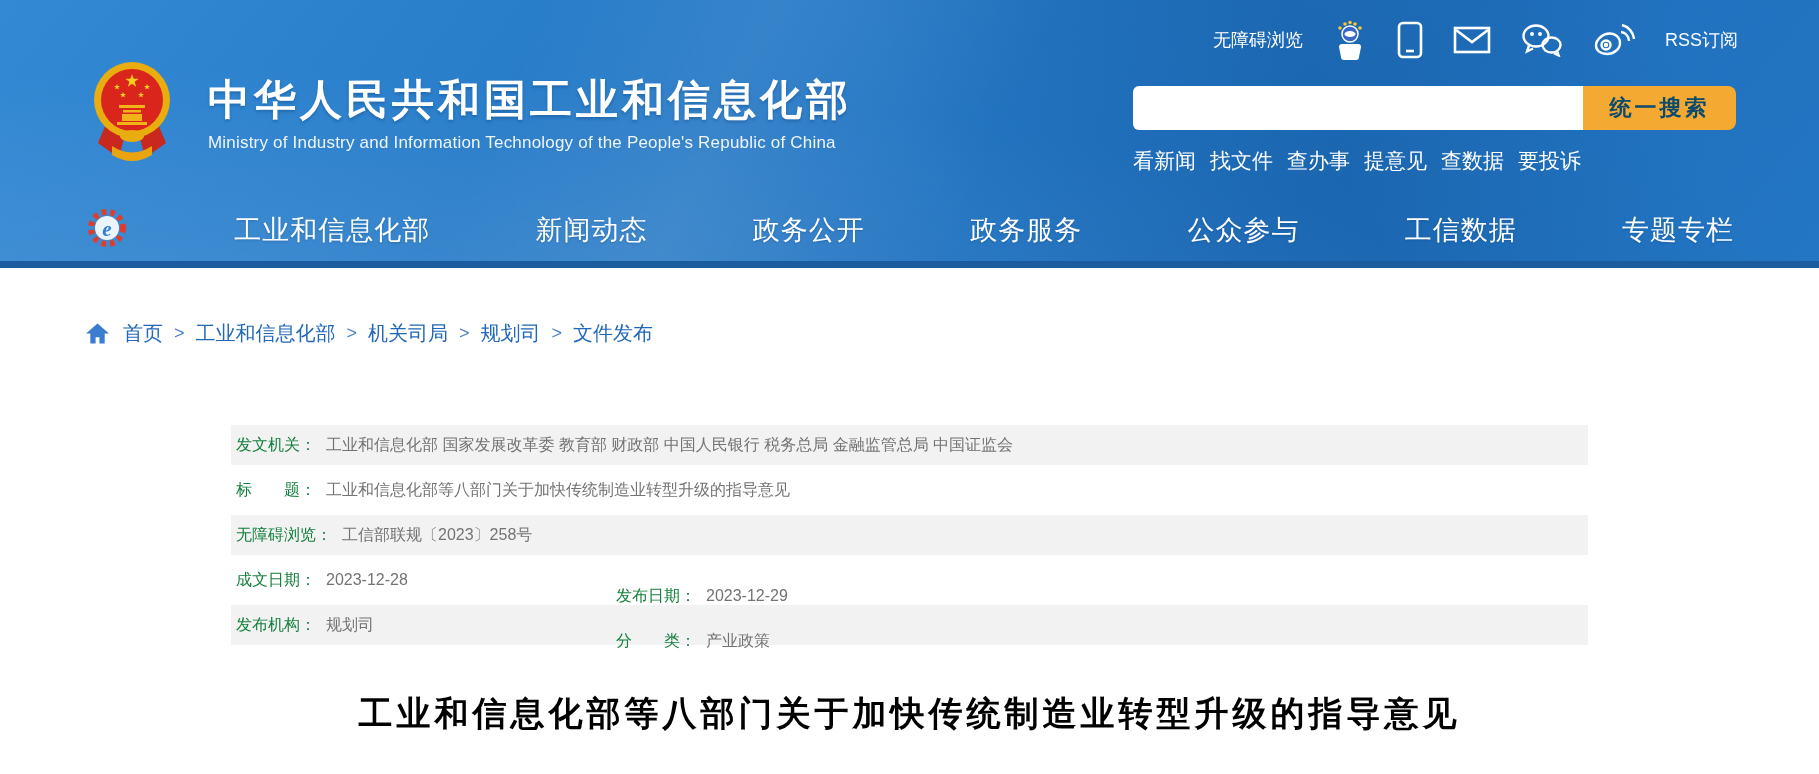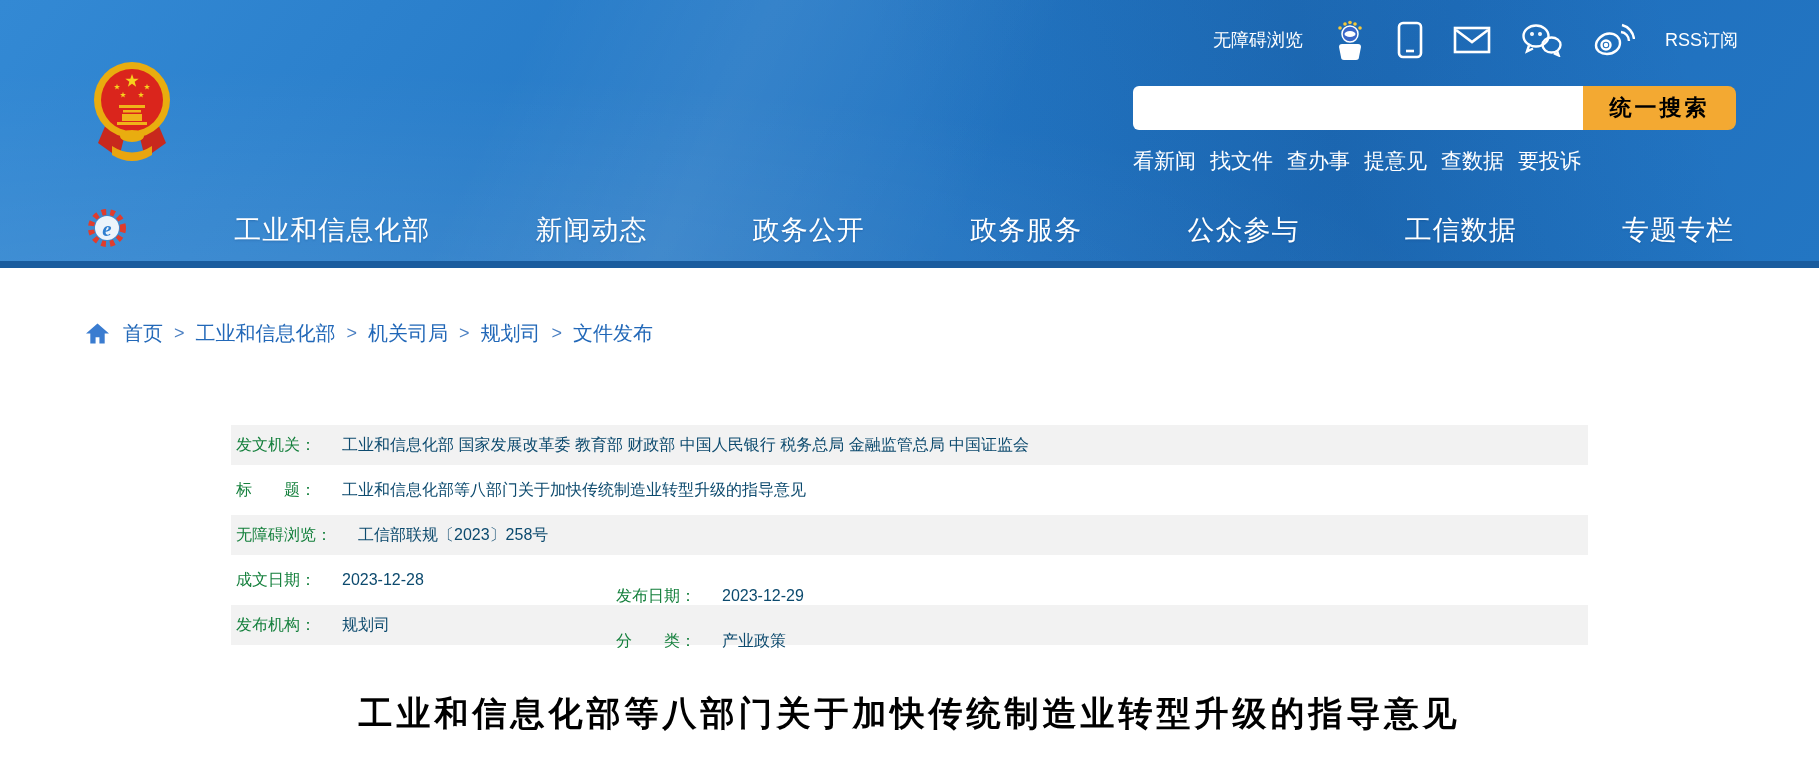--- a/index.html
+++ b/index.html
@@ -52,21 +52,21 @@
 
   .search-wrap { position:absolute; left:1133px; top:86px; z-index:3; }
   .search-row { display:flex; }
   .search-input {
     width:450px; height:44px; border:none; outline:none;
     border-radius:6px 0 0 6px; padding:0 14px; font-size:18px;
     background:#fff;
   }
   .search-btn {
     width:153px; height:44px; border:none; cursor:pointer;
-    background:#f3a932; color:#000000; font-size:22px; font-weight:bold;
+    background:#f3a932; color:#0c4a6e; font-size:22px; font-weight:bold;
     letter-spacing:3px; border-radius:0 8px 8px 0;
     font-family:"Liberation Sans","DejaVu Sans",sans-serif;
   }
   .quick-links {
     display:flex; gap:14px; margin-top:17px;
     color:#fff; font-size:21px; white-space:nowrap;
   }
   .quick-links span { cursor:pointer; }
 
   .nav {
@@ -90,21 +90,21 @@
 
   
   .doc-table { width:1357px; margin:78px auto 0; }
   .meta-row {
     position:relative; height:40px; line-height:40px;
     font-size:16px; color:#3c3c3c; padding-left:5px;
     margin-bottom:5px; white-space:nowrap;
   }
   .meta-row.gray { background:#f2f2f2; }
   .meta-label { color:#15803d; }
-  .meta-value { margin-left:26px; color:#0c4a6e; }
+  .meta-value { margin-left:10px; color:#737373; }
   .col2 { position:absolute; left:385px; top:16px; }
 
   
   .doc-title {
     margin-top:46px; text-align:center;
     font-size:34px; font-weight:bold; color:#000;
     letter-spacing:4px;
   }
 </style>
 </head>
@@ -185,20 +185,22 @@
         <use href="#st" fill="#f7d01e" transform="translate(55,27) scale(0.45)"></use>
         <use href="#st" fill="#f7d01e" transform="translate(49,35) scale(0.45)"></use>
         <rect x="27" y="45" width="26" height="3" fill="#f0b419"></rect>
         <rect x="31" y="50" width="18" height="2.5" fill="#f0b419"></rect>
         <rect x="30" y="54" width="20" height="7" fill="#f0b419"></rect>
         <rect x="25" y="62" width="30" height="3" fill="#f0b419"></rect>
         <ellipse cx="40" cy="76" rx="12" ry="6" fill="#e9ad0f"></ellipse>
       </svg>
     </span>
     <div class="brand-text">
+      <h1 class="brand-title">中华人民共和国工业和信息化部</h1>
+      <div class="brand-sub">Ministry of Industry and Information Technology of the People's Republic of China</div>
     </div>
   </div>
 
   <div class="search-wrap">
     <div class="search-row">
       <input class="search-input" type="text" placeholder="" style="">
       <button class="search-btn">统一搜索</button>
     </div>
     <div class="quick-links">
       <span>看新闻</span>

